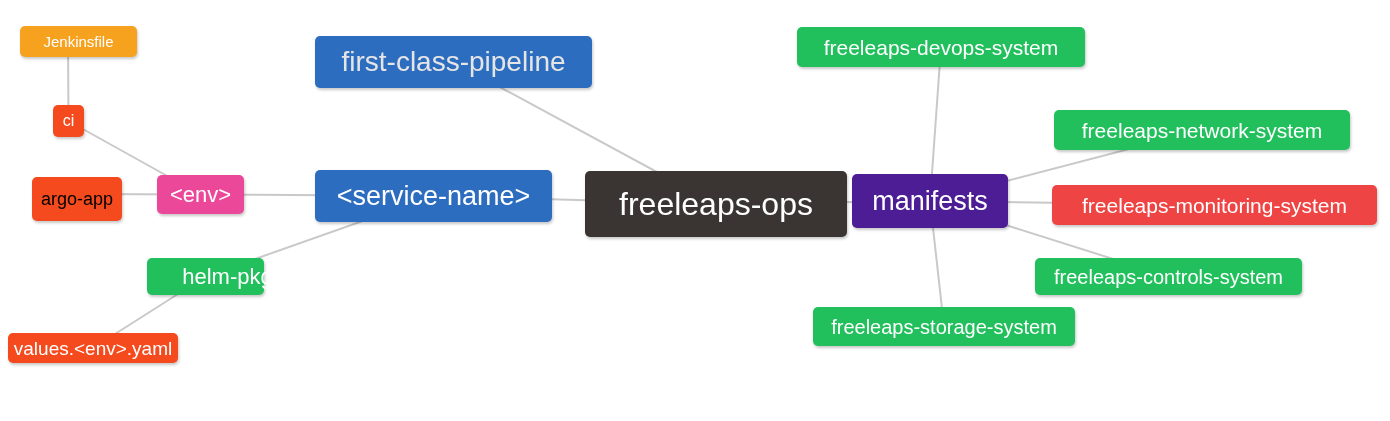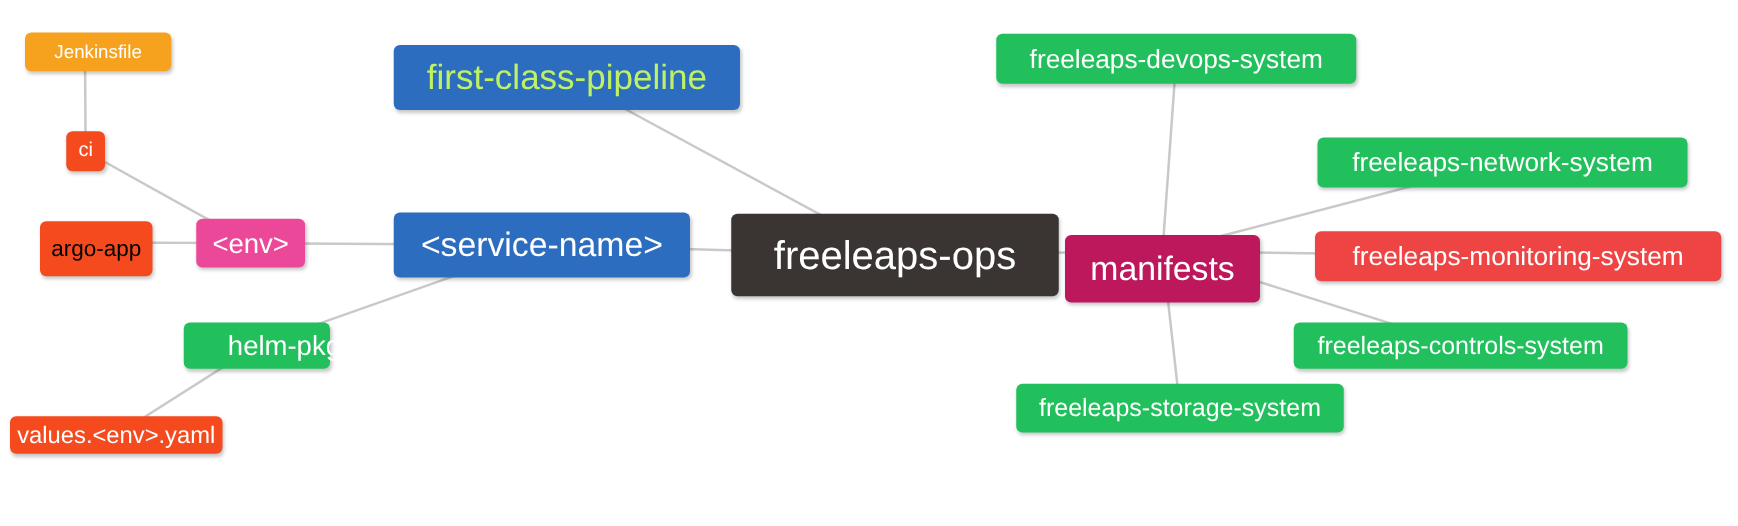--- a/index.html
+++ b/index.html
@@ -57,22 +57,22 @@
       <line stroke="#C9C9C9" stroke-width="2" x1="930" y1="201" x2="1214.5" y2="205"></line>
       <line stroke="#C9C9C9" stroke-width="2" x1="930" y1="201" x2="1168.5" y2="276.5"></line>
       <line stroke="#C9C9C9" stroke-width="2" x1="930" y1="201" x2="944" y2="326.5"></line>
     </svg>
 <div class="node" style="left: 20px; top: 26px; width: 117px; height: 31px; font-size: 15px; background: rgb(246, 162, 30); color: rgb(255, 255, 255);">Jenkinsfile</div>
     <div class="node" style="left: 53px; top: 105px; width: 31px; height: 32px; font-size: 16px; background: rgb(244, 74, 30); color: rgb(255, 255, 255);">ci</div>
     <div class="node" style="left: 32px; top: 177px; width: 90px; height: 44px; font-size: 18px; background: rgb(244, 74, 30); color: #000000;">argo-app</div>
     <div class="node" style="left: 157px; top: 175px; width: 87px; height: 39px; font-size: 22px; background: #ec4899; color: rgb(255, 255, 255);">&lt;env&gt;</div>
     <div class="node" style="left: 147px; top: 258px; width: 117px; height: 37px; font-size: 22px; background: rgb(34, 192, 93); color: rgb(255, 255, 255); padding-left: 44px;">helm-pkg</div>
     <div class="node" style="left: 8px; top: 333px; width: 170px; height: 30px; font-size: 19px; background: rgb(244, 74, 30); color: rgb(255, 255, 255);">values.&lt;env&gt;.yaml</div>
-    <div class="node" style="left: 315px; top: 36px; width: 277px; height: 52px; font-size: 28px; background: rgb(44, 109, 192); color: #bef264;">first-class-pipeline</div>
+    <div class="node" style="left: 315px; top: 36px; width: 277px; height: 52px; font-size: 28px; background: rgb(44, 109, 192); color: #e5e5e5;">first-class-pipeline</div>
     <div class="node" style="left: 315px; top: 170px; width: 237px; height: 52px; font-size: 27px; background: rgb(44, 109, 192); color: rgb(255, 255, 255);">&lt;service-name&gt;</div>
     <div class="node" style="left: 585px; top: 171px; width: 262px; height: 66px; font-size: 32px; background: rgb(58, 53, 51); color: rgb(255, 255, 255);">freeleaps-ops</div>
-    <div class="node" style="left: 852px; top: 188px; width: 156px; height: 54px; font-size: 27px; background: #be185d; color: rgb(255, 255, 255);">manifests</div>
+    <div class="node" style="left: 852px; top: 174px; width: 156px; height: 54px; font-size: 27px; background: #4c1d95; color: rgb(255, 255, 255);">manifests</div>
     <div class="node" style="left: 797px; top: 27px; width: 288px; height: 40px; font-size: 21px; background: rgb(34, 192, 93); color: rgb(255, 255, 255);">freeleaps-devops-system</div>
     <div class="node" style="left: 1054px; top: 110px; width: 296px; height: 40px; font-size: 21px; background: rgb(34, 192, 93); color: rgb(255, 255, 255);">freeleaps-network-system</div>
     <div class="node" style="left: 1052px; top: 185px; width: 325px; height: 40px; font-size: 21px; background: #ef4444; color: rgb(255, 255, 255);">freeleaps-monitoring-system</div>
     <div class="node" style="left: 1035px; top: 258px; width: 267px; height: 37px; font-size: 20px; background: rgb(34, 192, 93); color: rgb(255, 255, 255);">freeleaps-controls-system</div>
     <div class="node" style="left: 813px; top: 307px; width: 262px; height: 39px; font-size: 20px; background: rgb(34, 192, 93); color: rgb(255, 255, 255);">freeleaps-storage-system</div>
   </div>
 
 </body></html>

